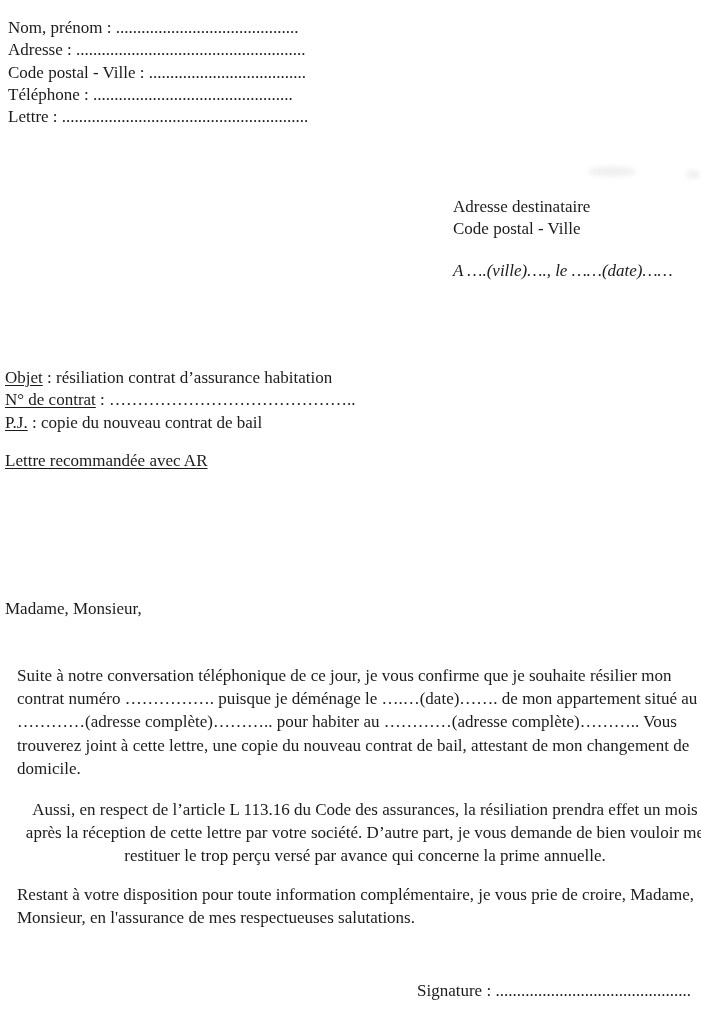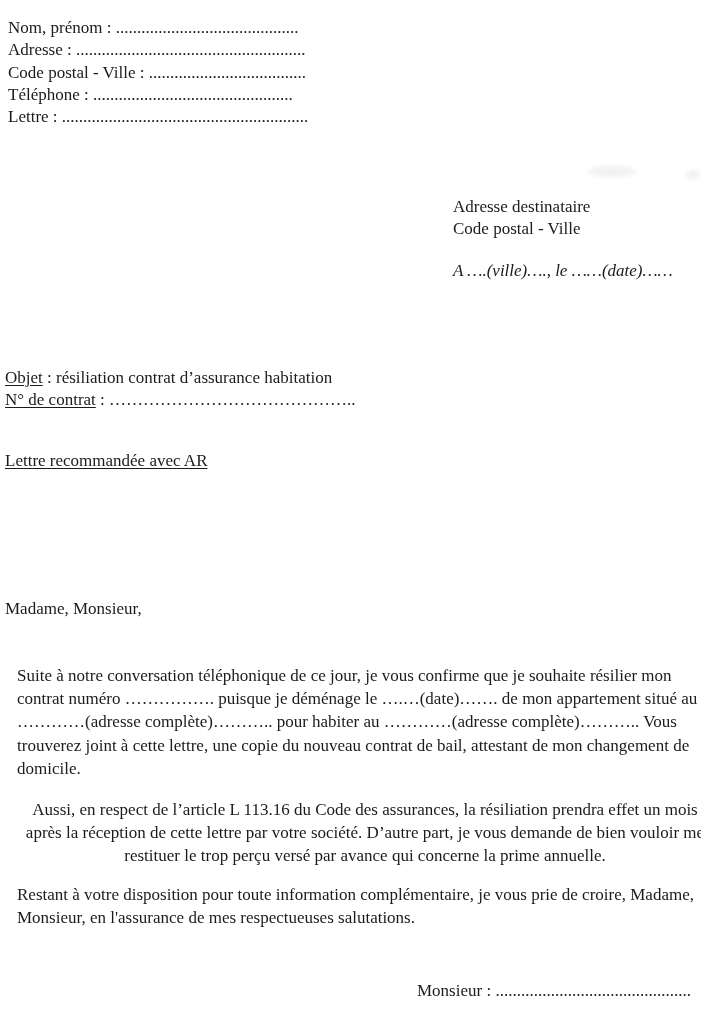--- a/index.html
+++ b/index.html
@@ -93,25 +93,26 @@
 
 <div class="block recipient-block">
   <div>Adresse destinataire</div>
   <div>Code postal - Ville</div>
   <div class="date-line">A ….(ville)…., le ……(date)……</div>
 </div>
 
 <div class="block subject-block">
   <div><span class="u">Objet</span><span> : résiliation contrat d’assurance habitation</span></div>
   <div><span class="u">N° de contrat</span><span> : ……………………………………..</span></div>
+  <div><span class="u">P.J.</span><span> : copie du nouveau contrat de bail</span></div>
 </div>
 
 <div class="block mail-notice">
   <span class="u">Lettre recommandée avec AR</span>
 </div>
 
 <div class="block salutation">Madame, Monsieur,</div>
 
 <p class="para p1">Suite à notre conversation téléphonique de ce jour, je vous confirme que je souhaite résilier mon contrat numéro ……………. puisque je déménage le ….…(date)……. de mon appartement situé au …………(adresse complète)……….. pour habiter au …………(adresse complète)……….. Vous trouverez joint à cette lettre, une copie du nouveau contrat de bail, attestant de mon changement de domicile.</p>
 <p class="para p2">Aussi, en respect de l’article L 113.16 du Code des assurances, la résiliation prendra effet un mois après la réception de cette lettre par votre société. D’autre part, je vous demande de bien vouloir me restituer le trop perçu versé par avance qui concerne la prime annuelle.</p>
 <p class="para p3">Restant à votre disposition pour toute information complémentaire, je vous prie de croire, Madame, Monsieur, en l'assurance de mes respectueuses salutations.</p>
 
-<div class="block signature-line">Monsieur : ..............................................</div>
+<div class="block signature-line">Signature : ..............................................</div>
 
 </body></html>

